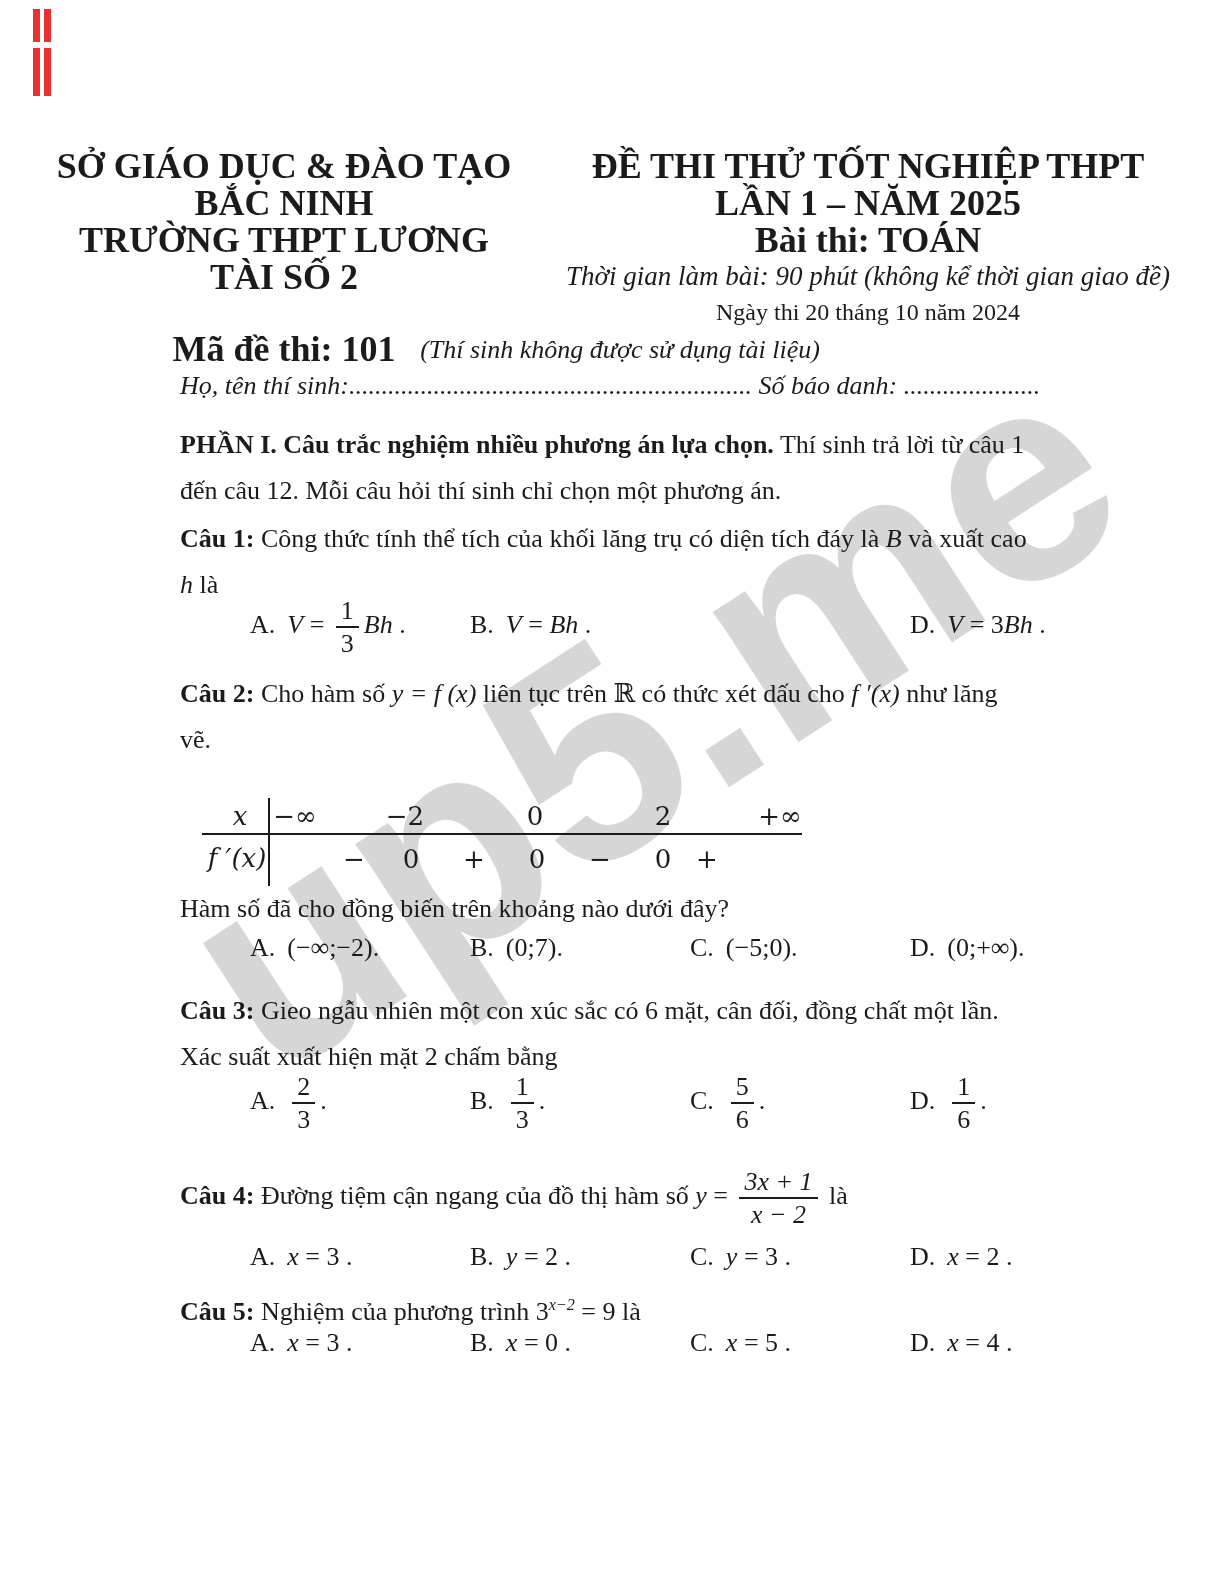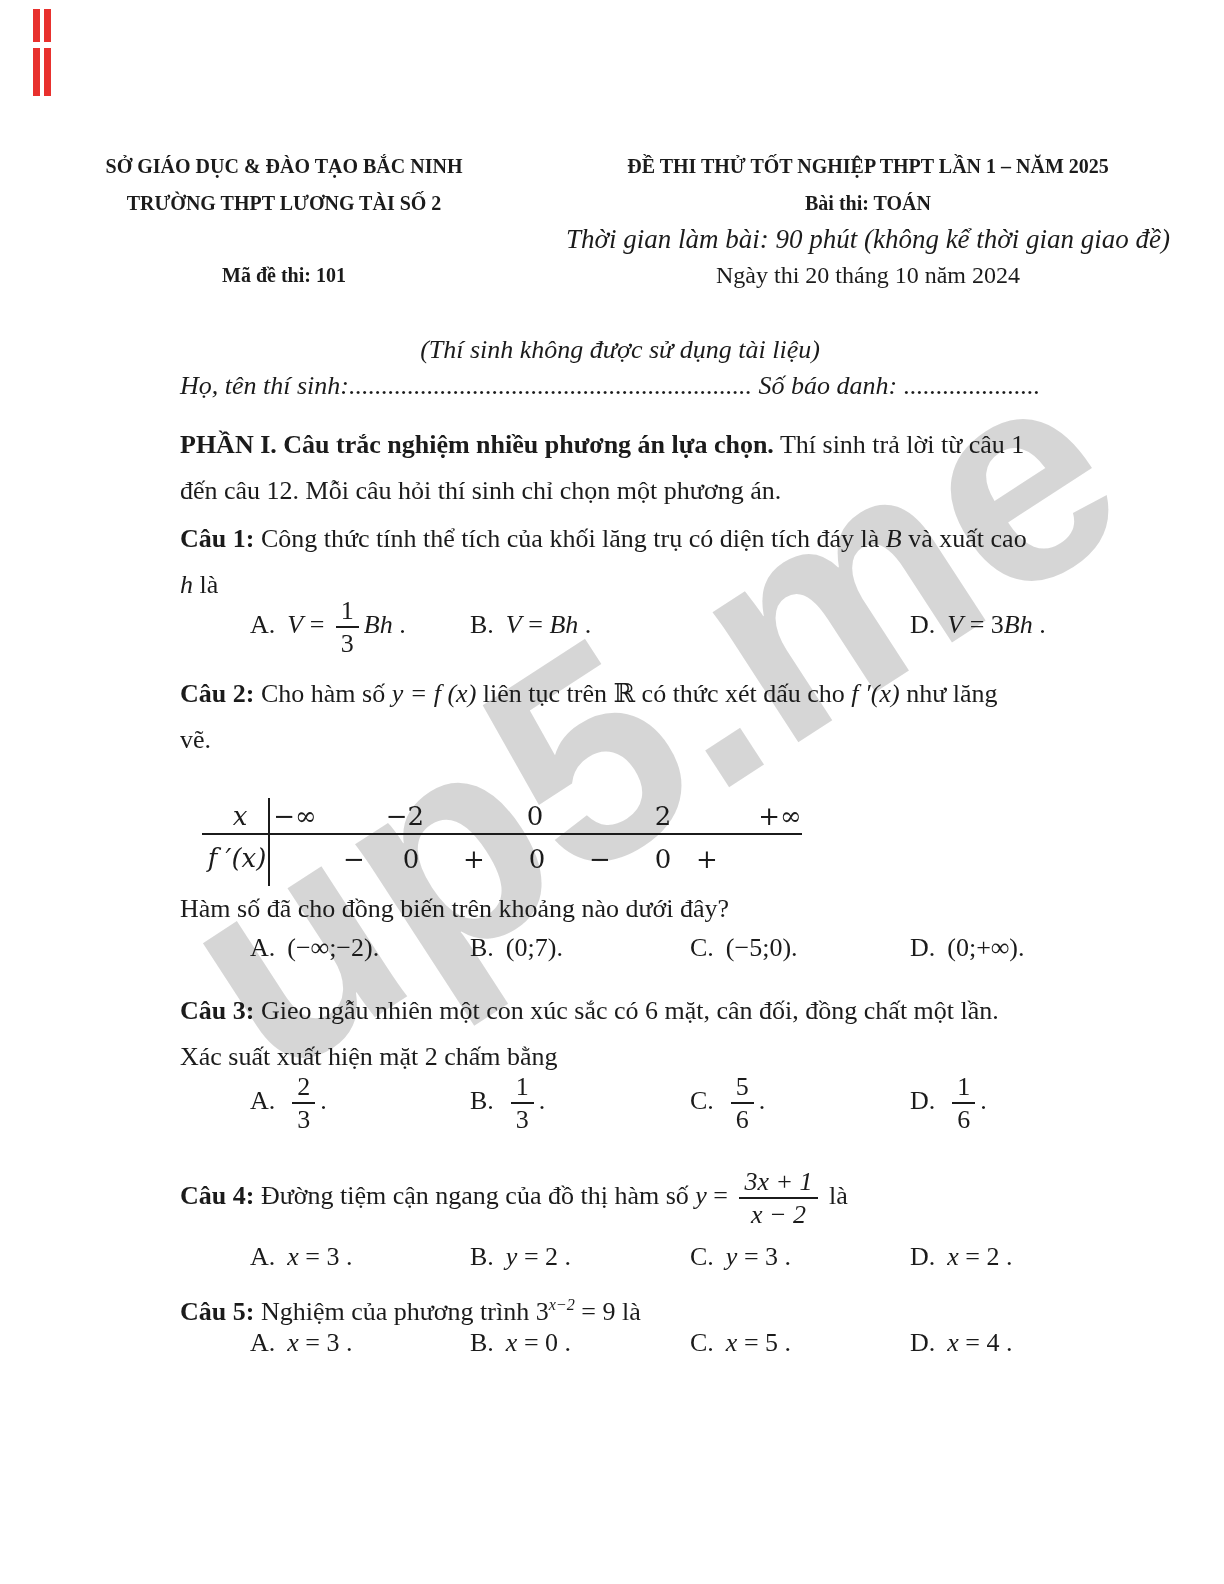--- a/index.html
+++ b/index.html
@@ -8,21 +8,21 @@
   
   .wm{position:absolute;left:-70px;top:552px;width:1440px;text-align:center;z-index:0;
       font-family:"Liberation Sans",sans-serif;font-weight:bold;font-size:295px;line-height:330px;
       color:#cdcdcd;opacity:.8;transform:rotate(-33deg);user-select:none;}
   
   .mk{position:absolute;background:#e8312e;z-index:2;}
   
   .hdr{position:absolute;left:55px;top:148px;width:1122px;display:grid;
        grid-template-columns:458px 1fr;column-gap:46px;z-index:1;}
   .hc{text-align:center;}
-  .hl{line-height:37px;font-weight:bold;font-size:20px;}
+  .hl{line-height:37px;font-weight:bold;font-size:36px;}
   .hi{line-height:35px;font-style:italic;font-size:27px;}
   .hn{line-height:36px;font-size:24px;}
   .hsp{height:35px;}
   
   .ln{position:absolute;left:180px;width:880px;line-height:36px;z-index:1;}
   .ctr{text-align:center;}
   .b{font-weight:bold;}
   .it{font-style:italic;}
   
   .optrow{position:absolute;left:0;width:1224px;z-index:1;}

